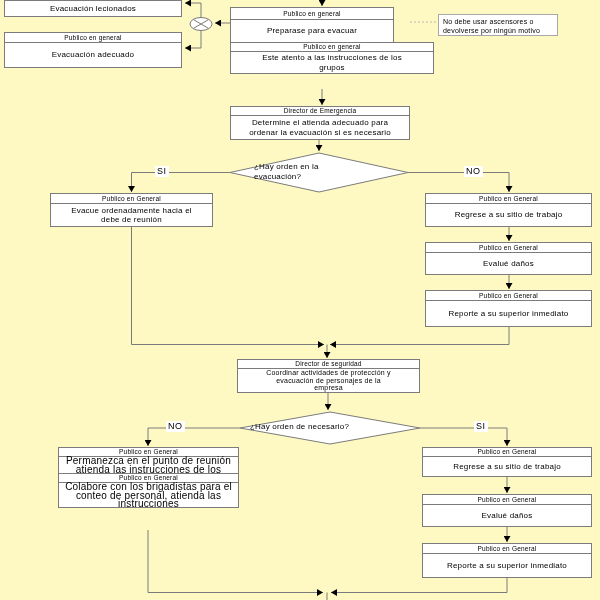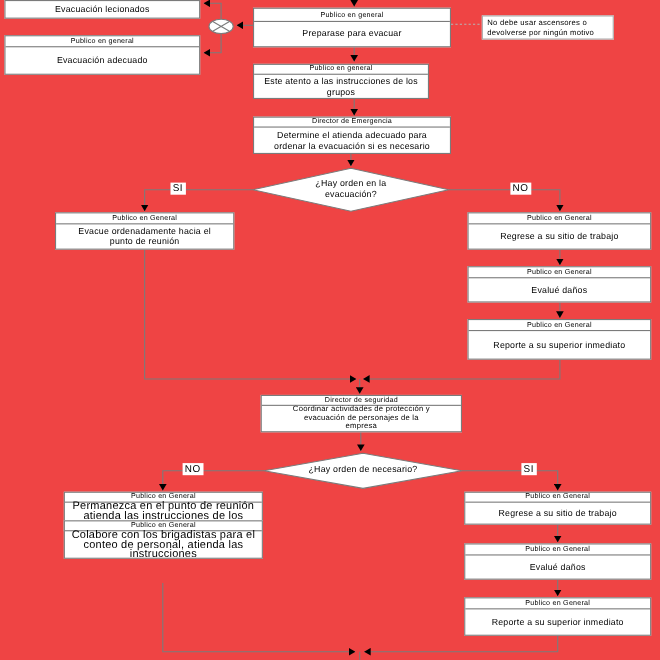--- a/index.html
+++ b/index.html
@@ -1,18 +1,18 @@
 <!DOCTYPE html>
 <html><head>
 <meta charset="utf-8">
 <style>
   html,body{margin:0;padding:0;background:#ffffff;}
   #canvas{
     position:relative;width:600px;height:600px;overflow:hidden;
-    background:#ef4444;font-family:"Liberation Sans",sans-serif;color:#000;
+    background:#fef9c3;font-family:"Liberation Sans",sans-serif;color:#000;
   }
   #wires{position:absolute;left:0;top:0;width:600px;height:600px;}
   .box{
     position:absolute;box-sizing:border-box;background:#fff;
     border:1px solid #7b7b7b;display:flex;flex-direction:column;z-index:2;
   }
   .hdr{
     box-sizing:border-box;border-bottom:1px solid #7b7b7b;
     font-size:6.5px;line-height:9px;height:10px;text-align:center;
     overflow:hidden;flex:0 0 auto;letter-spacing:.2px;
@@ -20,21 +20,21 @@
   .hdr.tall{height:12px;line-height:11px;}
   .hdr.short{height:9px;line-height:8px;}
   .bdy{
     flex:1;display:flex;align-items:center;justify-content:center;
     text-align:center;font-size:8px;line-height:9.5px;white-space:pre-line;
     padding:0 4px;letter-spacing:.2px;
   }
   .bdy.sm{font-size:7px;line-height:7.5px;}
   .bdy.md{font-size:10px;line-height:8.6px;}
   .dlabel{
-    position:absolute;z-index:3;text-align:center;font-size:8px;line-height:10px;
+    position:absolute;z-index:3;text-align:left;font-size:8px;line-height:10px;
     white-space:pre-line;letter-spacing:.2px;
   }
   .branch{
     position:absolute;z-index:3;background:#fff;font-size:9px;line-height:11px;
     padding:0 2px;letter-spacing:.5px;
   }
   .note{
     position:absolute;z-index:2;box-sizing:border-box;background:#fff;
     border:1px solid #a8a8a8;font-size:7px;line-height:9px;padding:2px 4px;
     white-space:pre-line;text-align:left;letter-spacing:.2px;
@@ -85,46 +85,46 @@
   </svg>
 
   <div class="box" style="left:4px;top:0;width:178px;height:17px">
     <div class="bdy">Evacuación lecionados</div>
   </div>
   <div class="box" style="left:4px;top:32px;width:178px;height:36px">
     <div class="hdr">Publico en general</div>
     <div class="bdy">Evacuación adecuado</div>
   </div>
 
-  <div class="box" style="left:230px;top:7px;width:180px;height:36px">
+  <div class="box" style="left:230px;top:7px;width:164px;height:36px">
     <div class="hdr tall">Publico en general</div>
     <div class="bdy">Preparase para evacuar</div>
   </div>
   <div class="note" style="left:438px;top:14px;width:120px;height:22px">No debe usar ascensores o
 devolverse por ningún motivo</div>
-  <div class="box" style="left:230px;top:58px;width:160px;height:32px">
+  <div class="box" style="left:230px;top:42px;width:204px;height:32px">
     <div class="hdr short">Publico en general</div>
     <div class="bdy">Este atento a las instrucciones de los
 grupos</div>
   </div>
   <div class="box" style="left:230px;top:106px;width:180px;height:34px">
     <div class="hdr short">Director de Emergencia</div>
     <div class="bdy">Determine el atienda adecuado para
 ordenar la evacuación si es necesario</div>
   </div>
 
   <div class="dlabel" style="left:254px;top:162px;width:130px">¿Hay orden en la
 evacuación?</div>
   <div class="branch" style="left:155px;top:166px">SI</div>
   <div class="branch" style="left:464px;top:166px">NO</div>
 
   <div class="box" style="left:50px;top:193px;width:163px;height:34px">
     <div class="hdr">Publico en General</div>
     <div class="bdy">Evacue ordenadamente hacia el
-punto de reunión</div>
+debe de reunión</div>
   </div>
   <div class="box" style="left:425px;top:193px;width:167px;height:34px">
     <div class="hdr">Publico en General</div>
     <div class="bdy">Regrese a su sitio de trabajo</div>
   </div>
   <div class="box" style="left:425px;top:242px;width:167px;height:33px">
     <div class="hdr">Publico en General</div>
     <div class="bdy">Evalué daños</div>
   </div>
   <div class="box" style="left:425px;top:290px;width:167px;height:37px">

